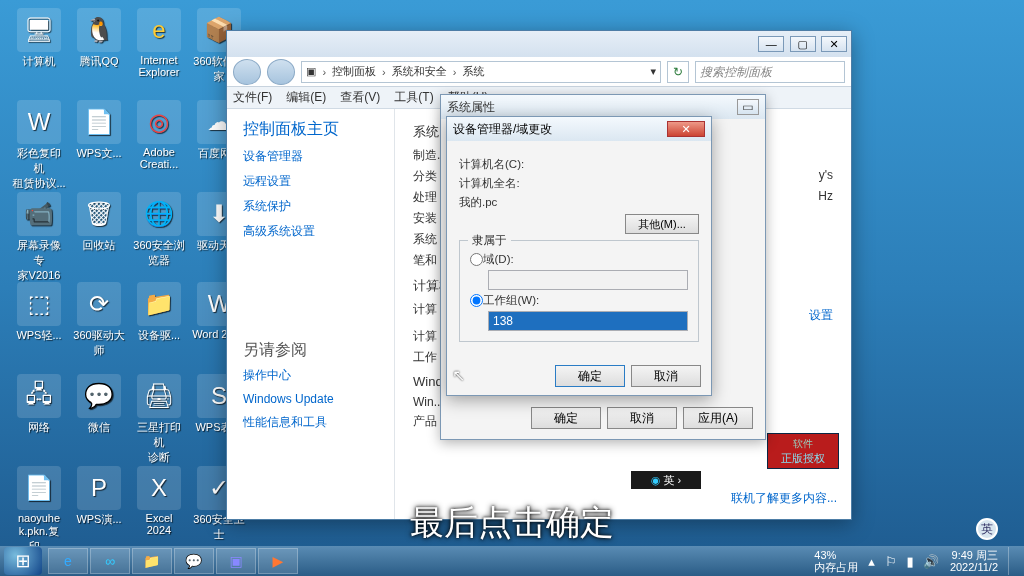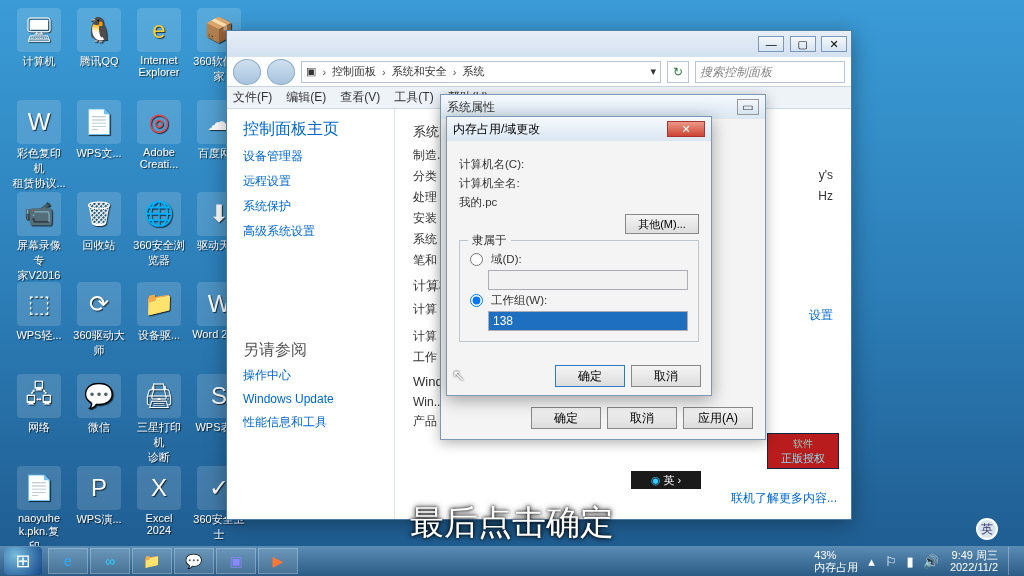--- a/index.html
+++ b/index.html
@@ -60,21 +60,21 @@
 .cn-close { width: 38px; height: 16px; background: linear-gradient(#e98, #c43); border: 1px solid #a33; text-align: center; color: #fff; font-size: 11px; line-height: 14px; cursor: pointer; }
 .cn-body { padding: 8px 12px; font-size: 11.5px; color: #333; }
 .cn-body p { margin-bottom: 4px; line-height: 1.4; }
 .cn-body .detail-link { color: #0066cc; cursor: pointer; }
 .cn-body label { display: block; margin-top: 8px; margin-bottom: 2px; font-size: 11.5px; }
 .cn-body input[type=text] { width: 100%; height: 20px; border: 1px solid #abadb3; padding: 0 4px; font-size: 12px; }
 .cn-body .static { margin-top: 4px; font-size: 11.5px; color: #333; }
 .cn-body .other { float: right; margin-top: 4px; width: 74px; height: 20px; border: 1px solid #888; background: linear-gradient(#f4f4f4,#ddd); font-size: 11px; cursor: pointer; }
 .grp { clear: both; margin-top: 30px; border: 1px solid #bfc7ce; padding: 8px 10px 10px; position: relative; }
 .grp-title { position: absolute; top: -8px; left: 8px; background: #f4f4f4; padding: 0 4px; font-size: 11.5px; }
-.grp label { display: flex; align-items: center; gap: 8px; margin: 3px 0; }
+.grp label { display: flex; align-items: center; gap: 0; margin: 3px 0; }
 .grp input[type=text] { margin-left: 18px; width: calc(100% - 18px); }
 .grp input[type=text].sel { background: #1e6fbf; color: #fff; }
 .cn-btns { position: absolute; bottom: 8px; right: 10px; display: flex; gap: 6px; }
 
 
 .activate { position: absolute; right: 12px; bottom: 50px; width: 72px; height: 36px; background: #b91c1c; color: #8de; font-size: 11px; text-align: center; padding-top: 3px; border: 1px solid #0a2744; }
 .activate small { font-size: 10px; color: #9cb; display:block; }
 
 
 .searchtip { position:absolute; bottom:30px; right:150px; width:70px; height:18px; background:#1a1a1a; color:#fff; font-size:11px; display:flex; align-items:center; justify-content:center; gap:3px; }
@@ -301,21 +301,21 @@
   </div>
   <div class="sp-btns">
     <button class="btn">确定</button>
     <button class="btn">取消</button>
     <button class="btn">应用(A)</button>
   </div>
 </div>
 
 <div class="cn-window">
   <div class="cn-title">
-    <span>内存占用/域更改</span>
+    <span>设备管理器/域更改</span>
     <span class="cn-close">✕</span>
   </div>
   <div class="cn-body">
     <label>计算机名(C):</label>
     <div class="static">计算机全名:</div>
     <div class="static">我的.pc</div>
     <button class="other">其他(M)...</button>
     <div class="grp">
       <div class="grp-title">隶属于</div>
       <label>

